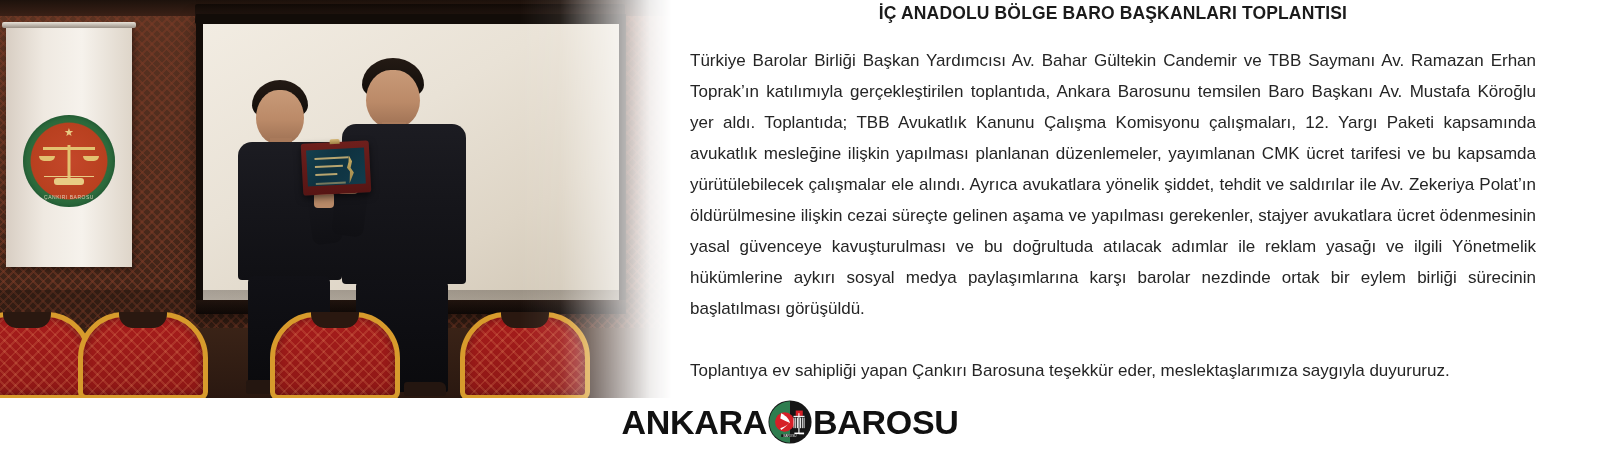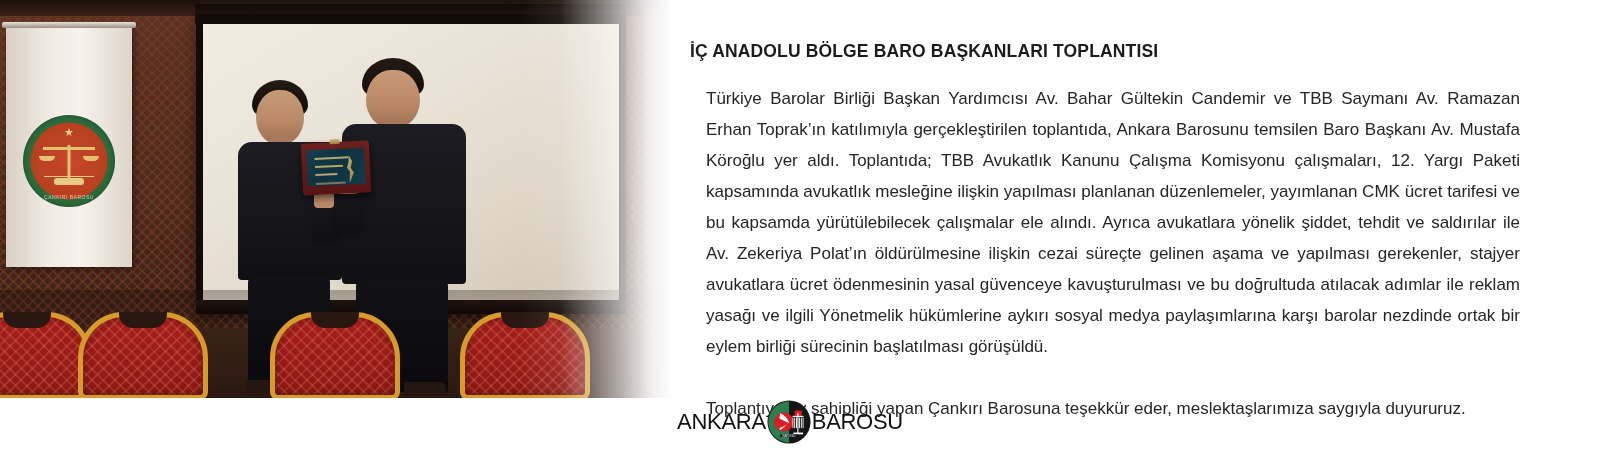--- a/index.html
+++ b/index.html
@@ -285,54 +285,53 @@
 
   
   .content {
     position: absolute;
     left: 690px;
     top: 0;
     width: 846px;
   }
 
   .headline {
-    margin-top: 38px;
-    text-align: left;
+    text-align: center;
     font-weight: bold;
     font-size: 17.5px;
     line-height: 26px;
     color: #1b1b1b;
     letter-spacing: 0.15px;
   }
 
   .body-text {
     margin-top: 19px;
     font-size: 17px;
     line-height: 31px;
     color: #252525;
     text-align: justify;
     text-justify: inter-word;
   }
-  .body-text p { margin: 16px; }
+  .body-text p { margin: 0; }
   .body-text p.last { margin-top: 31px; text-align: left; }
 
   
   .logo {
     position: absolute;
     left: 690px;
     top: 399px;
     width: 200px;
     height: 46px;
     display: flex;
     align-items: center;
     justify-content: center;
   }
   .logo-word {
-    font-weight: normal;
-    font-size: 22px;
+    font-weight: bold;
+    font-size: 34px;
     letter-spacing: -0.3px;
     color: #111111;
     line-height: 1;
   }
   .logo-mark {
     position: relative;
     width: 44px;
     height: 44px;
     margin: 0 1px;
     flex: none;

